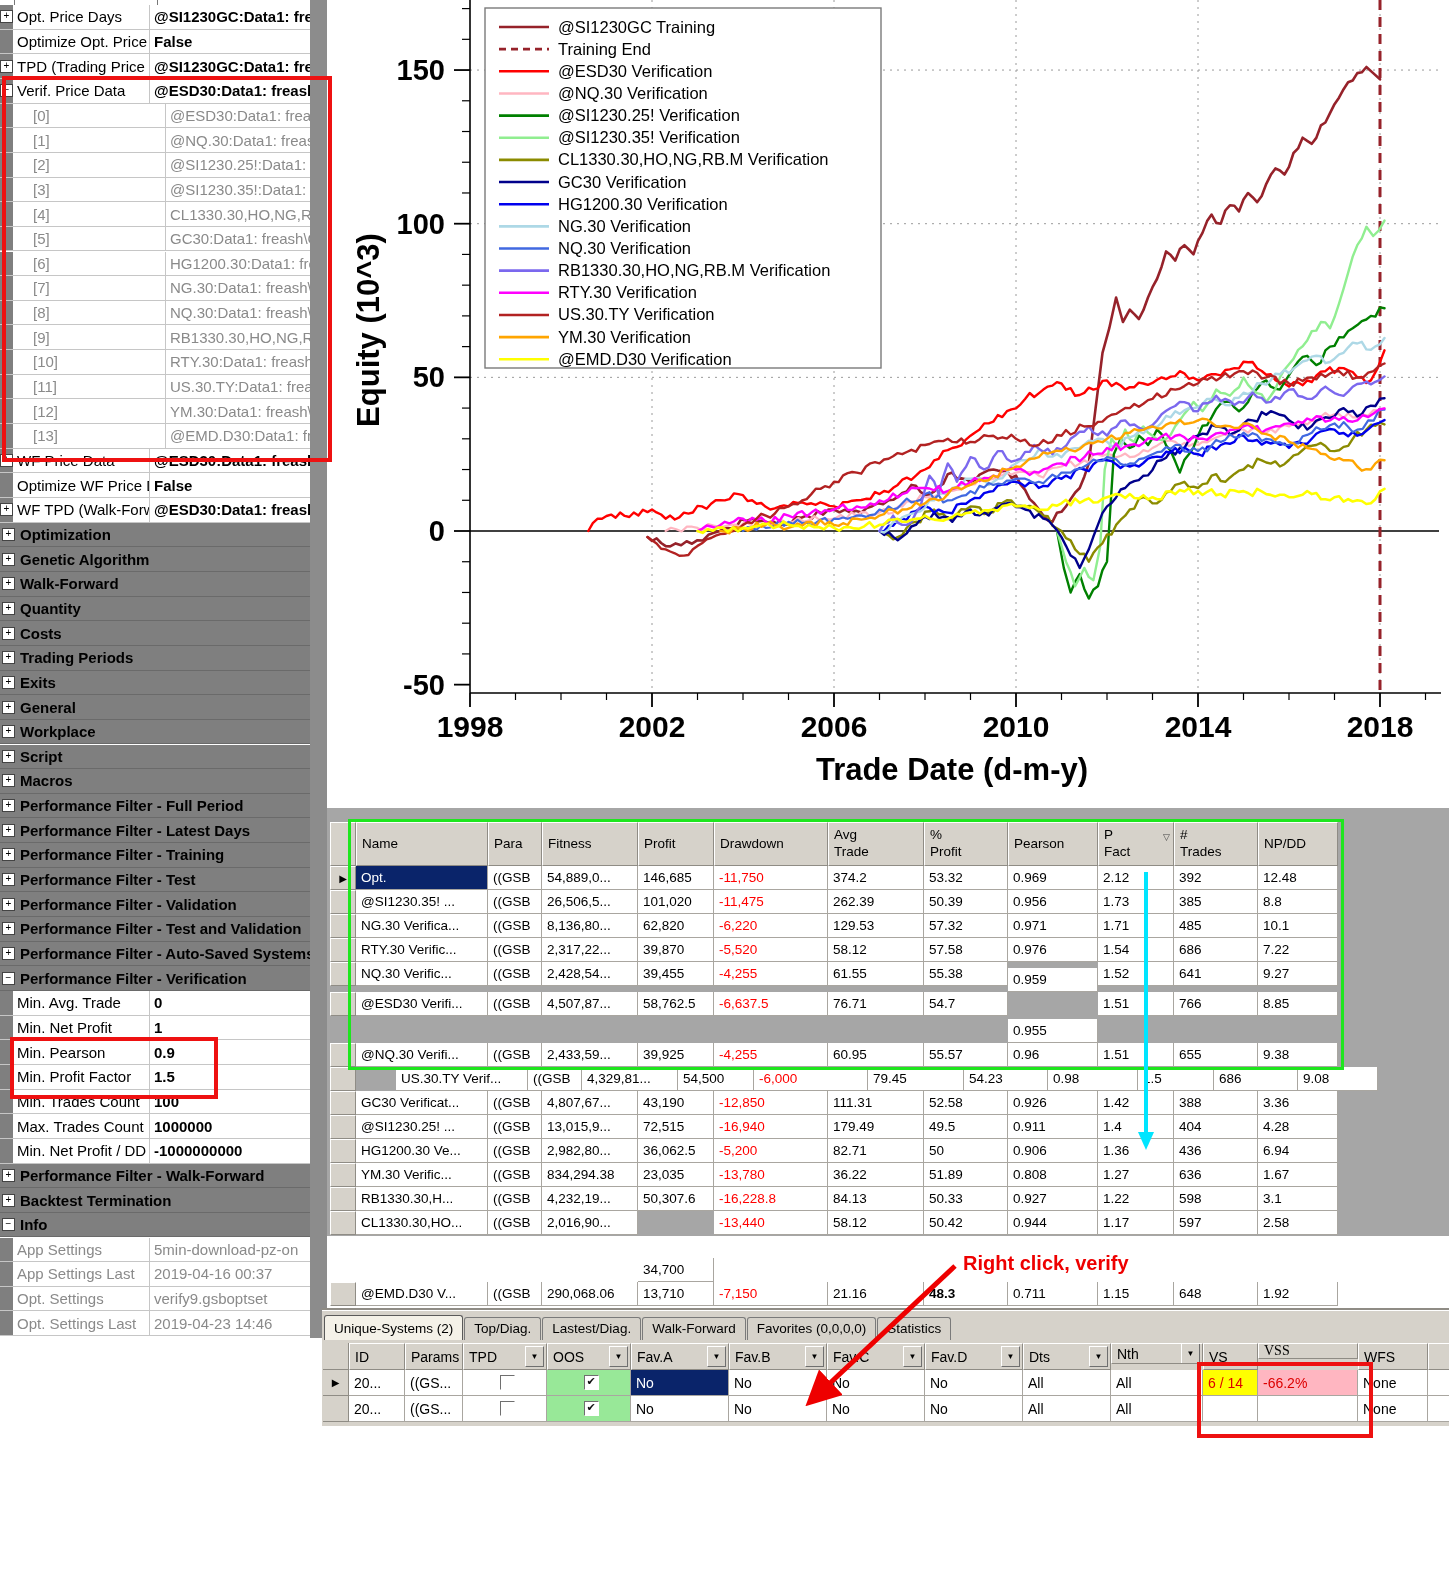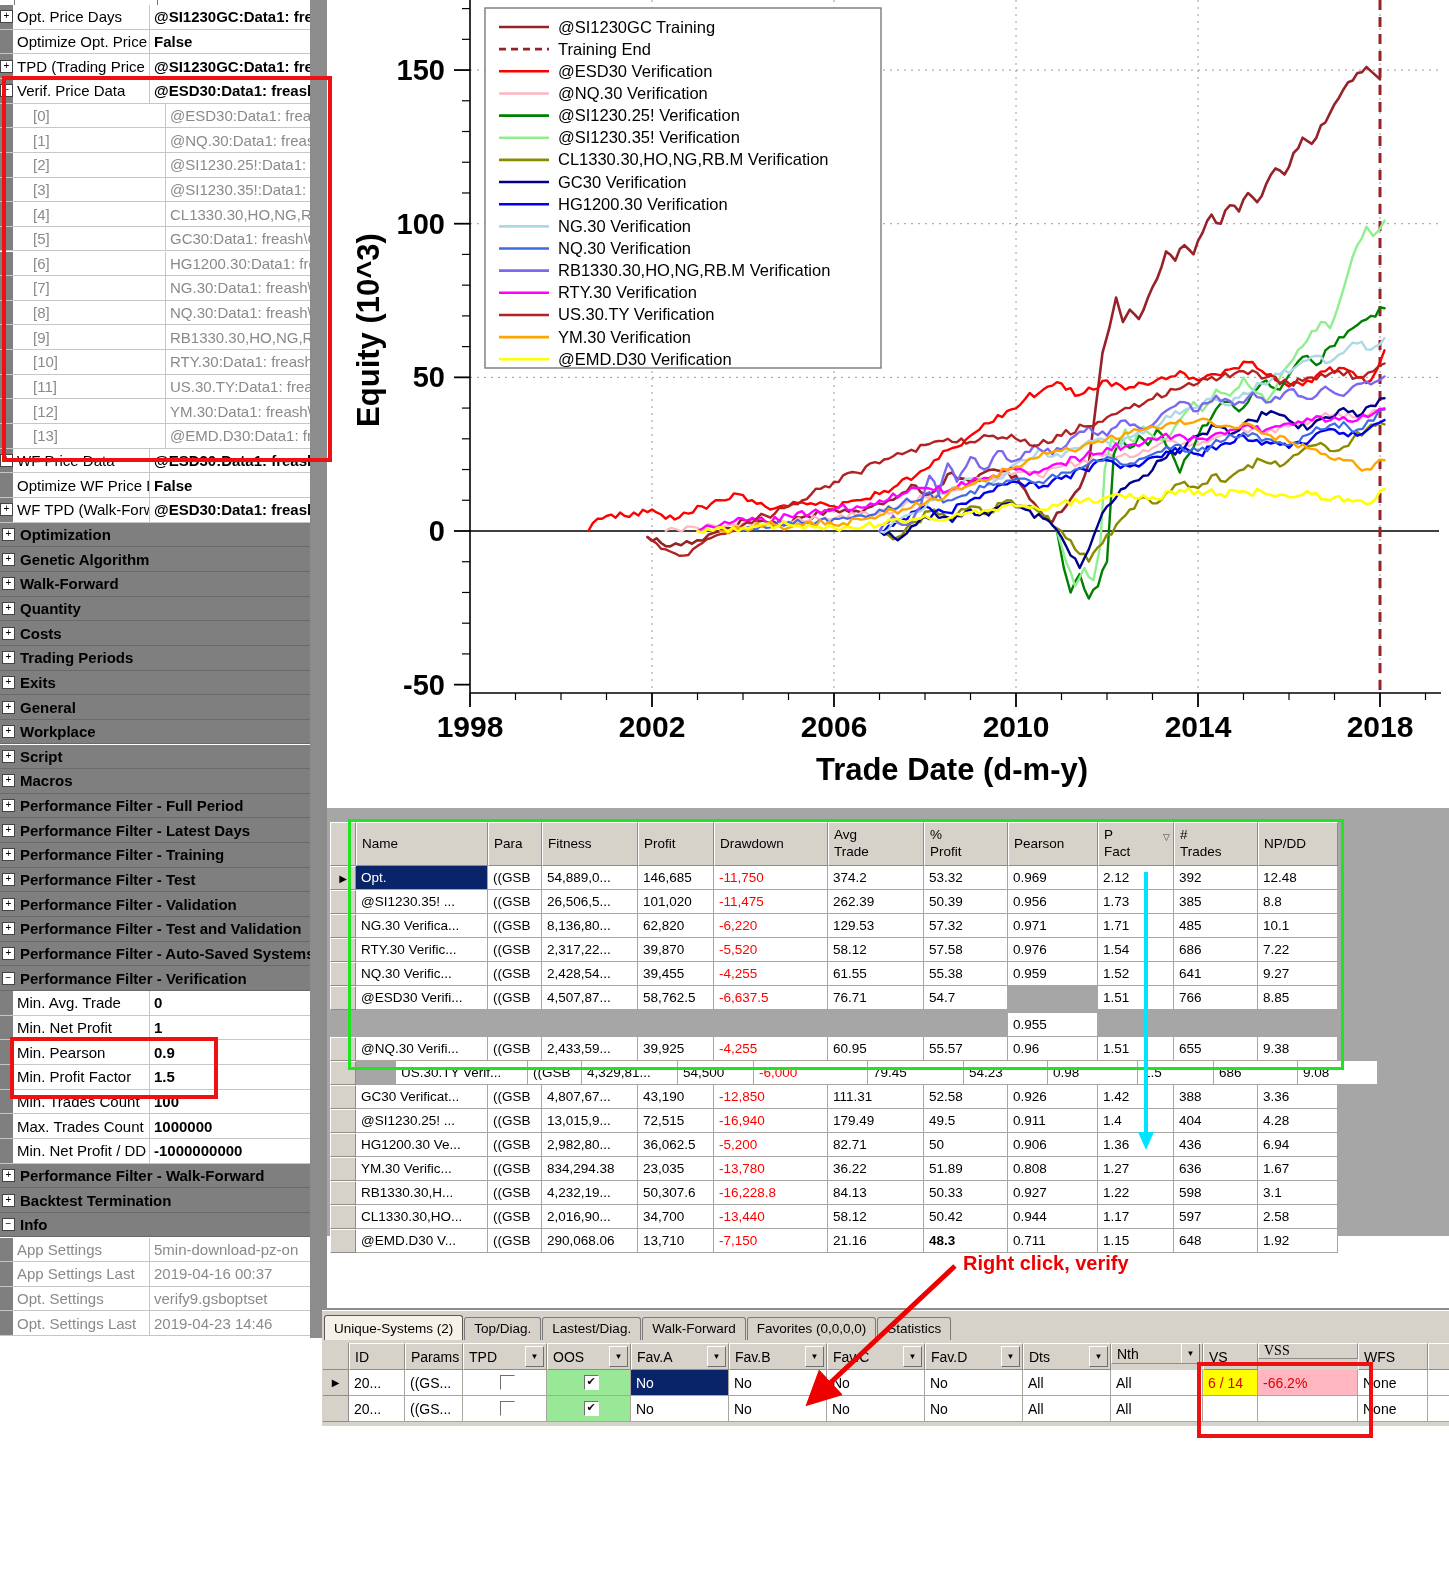--- a/index.html
+++ b/index.html
@@ -543,21 +543,21 @@
     </div>
     <div class="t-row">
       <div class="t-cell t-gut" style="width: 26px; height: 24px; font-size: 10px;"></div>
       <div class="t-cell" style="width: 132px; height: 24px;">NQ.30 Verific...</div>
       <div class="t-cell" style="width: 54px; height: 24px;">((GSB</div>
       <div class="t-cell" style="width: 96px; height: 24px;">2,428,54...</div>
       <div class="t-cell" style="width: 76px; height: 24px;">39,455</div>
       <div class="t-cell neg" style="width: 114px; height: 24px;">-4,255</div>
       <div class="t-cell" style="width: 96px; height: 24px;">61.55</div>
       <div class="t-cell" style="width: 84px; height: 24px;">55.38</div>
-      <div class="t-cell" style="width: 90px; height: 24px;">0.959</div>
+      <div class="t-cell" style="width: 90px; height: 24px; margin-top: 6px;">0.959</div>
       <div class="t-cell" style="width: 76px; height: 24px;">1.52</div>
       <div class="t-cell" style="width: 84px; height: 24px;">641</div>
       <div class="t-cell" style="width: 80px; height: 24px;">9.27</div>
     </div>
     <div class="t-row">
       <div class="t-cell t-gut" style="width: 26px; height: 24px; font-size: 10px;"></div>
       <div class="t-cell" style="width: 132px; height: 24px;">@ESD30 Verifi...</div>
       <div class="t-cell" style="width: 54px; height: 24px;">((GSB</div>
       <div class="t-cell" style="width: 96px; height: 24px;">4,507,87...</div>
       <div class="t-cell" style="width: 76px; height: 24px;">58,762.5</div>
@@ -665,21 +665,21 @@
       <div class="t-cell" style="width: 90px; height: 24px;">0.927</div>
       <div class="t-cell" style="width: 76px; height: 24px;">1.22</div>
       <div class="t-cell" style="width: 84px; height: 24px;">598</div>
       <div class="t-cell" style="width: 80px; height: 24px;">3.1</div>
     </div>
     <div class="t-row">
       <div class="t-cell t-gut" style="width: 26px; height: 24px; font-size: 10px;"></div>
       <div class="t-cell" style="width: 132px; height: 24px;">CL1330.30,HO...</div>
       <div class="t-cell" style="width: 54px; height: 24px;">((GSB</div>
       <div class="t-cell" style="width: 96px; height: 24px;">2,016,90...</div>
-      <div class="t-cell" style="width: 76px; height: 24px;">34,700</div>
+      <div class="t-cell" style="width: 76px; height: 24px; margin-top: 47px;">34,700</div>
       <div class="t-cell neg" style="width: 114px; height: 24px;">-13,440</div>
       <div class="t-cell" style="width: 96px; height: 24px;">58.12</div>
       <div class="t-cell" style="width: 84px; height: 24px;">50.42</div>
       <div class="t-cell" style="width: 90px; height: 24px;">0.944</div>
       <div class="t-cell" style="width: 76px; height: 24px;">1.17</div>
       <div class="t-cell" style="width: 84px; height: 24px;">597</div>
       <div class="t-cell" style="width: 80px; height: 24px;">2.58</div>
     </div>
     <div class="t-row">
       <div class="t-cell t-gut" style="width: 26px; height: 24px; font-size: 10px;"></div>

